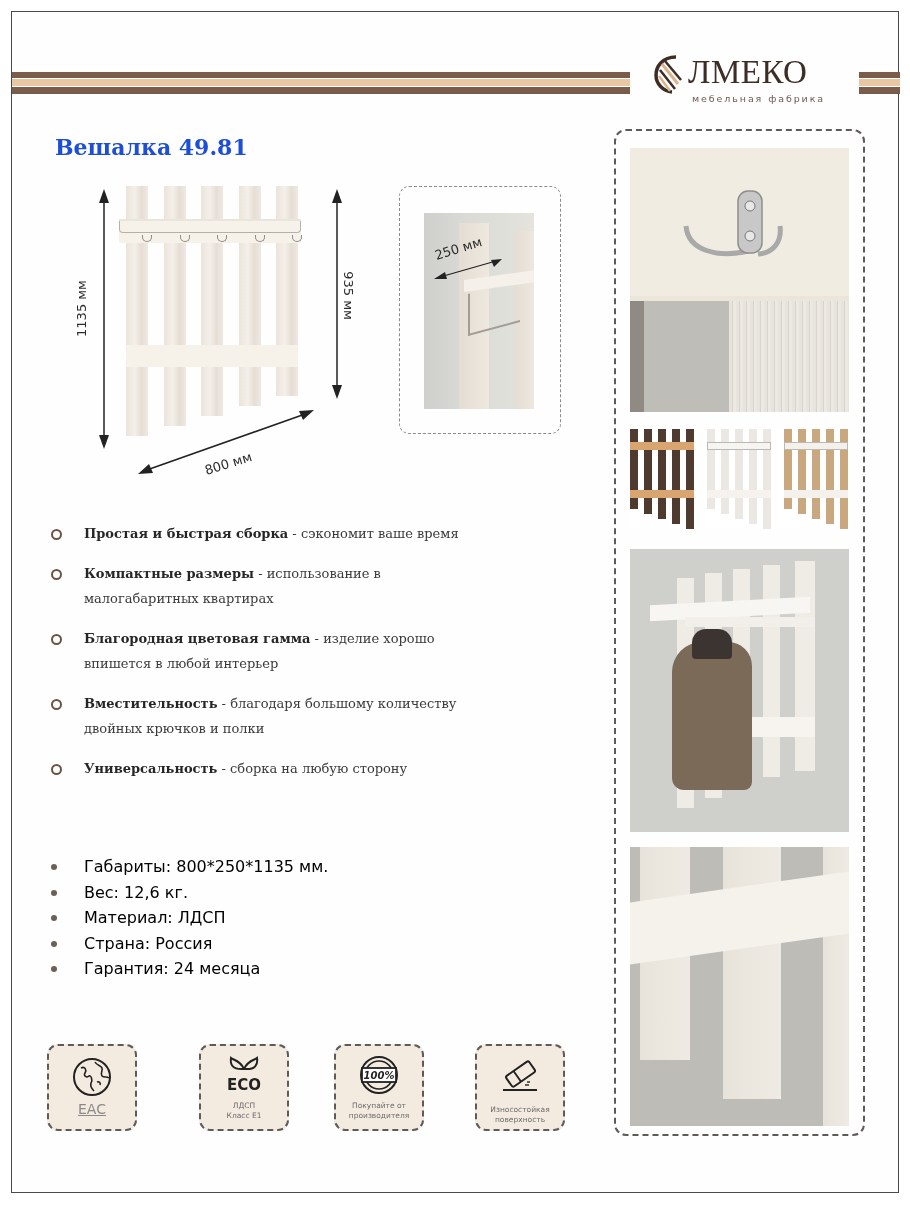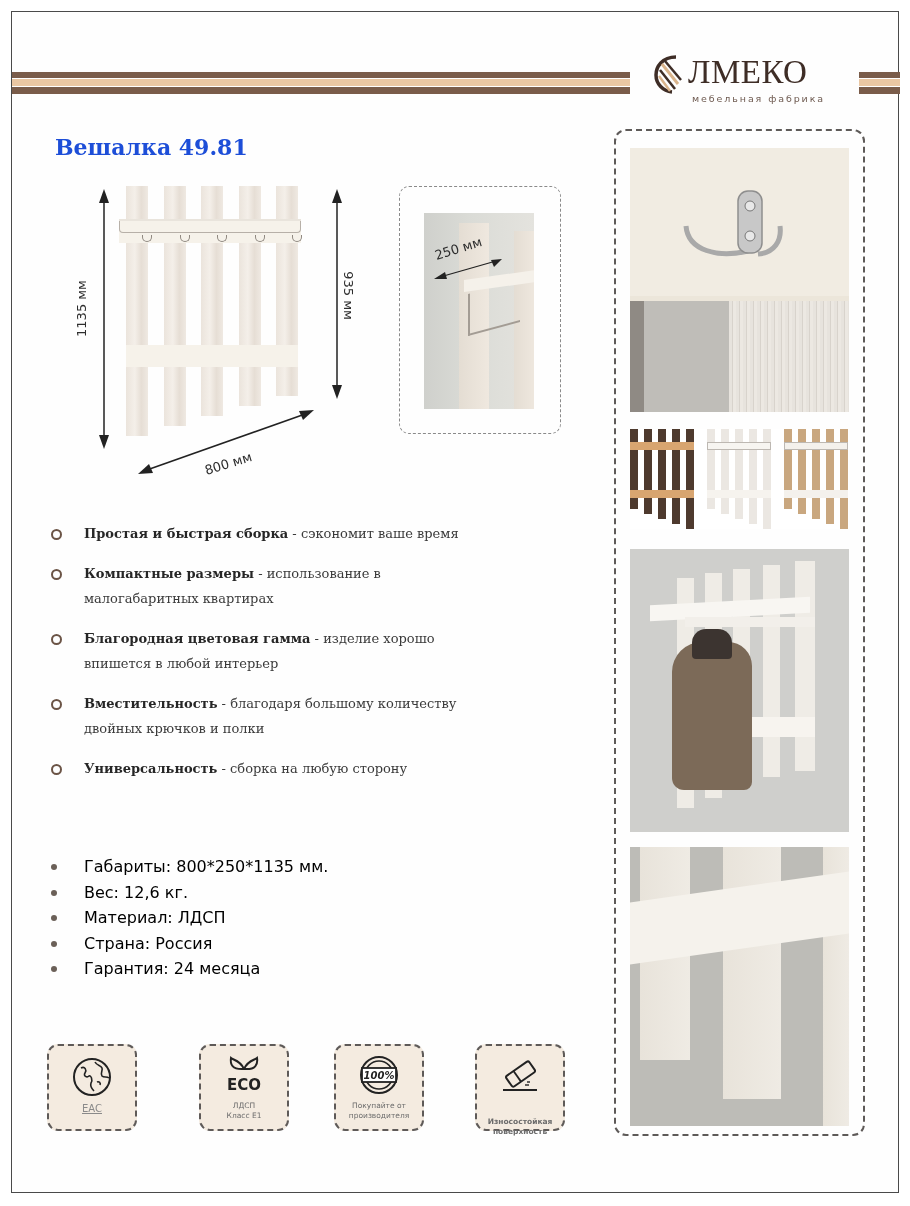--- a/index.html
+++ b/index.html
@@ -161,21 +161,21 @@
   </div>
 
   <div class="badges" style="left:35px; top:1032px;">
     <div class="badge" style="left:0;">
       <svg style="top:10px;" width="42" height="42" viewBox="0 0 42 42">
         <circle cx="21" cy="21" r="18" fill="none" stroke="#222" stroke-width="2"></circle>
         <path d="M10 12 C14 10 16 14 14 17 C12 20 16 22 18 20 C20 19 22 24 20 27 C19 30 21 33 23 35" fill="none" stroke="#222" stroke-width="1.6"></path>
         <path d="M24 6 C26 10 30 9 31 12 C32 15 29 17 31 20 C33 22 36 20 38 22" fill="none" stroke="#222" stroke-width="1.6"></path>
         <path d="M26 26 C28 25 30 27 29 29" fill="none" stroke="#222" stroke-width="1.6"></path>
       </svg>
-      <div class="badge-label" style="top:58px; font-size:10px; color:#8a8a8a;text-decoration:underline;">
+      <div class="badge-label" style="top:58px; font-size:14px; color:#8a8a8a;text-decoration:underline;">
         <span>EAC</span>
       </div>
     </div>
 
     <div class="badge" style="left:140px;margin-left:12px;">
       <svg style="top:8px;" width="42" height="42" viewBox="0 0 42 42">
         <path d="M21 15 C17 6 10 6 8 4 C7 10 9 16 21 15 Z" fill="none" stroke="#222" stroke-width="2"></path>
         <path d="M21 15 C25 6 32 6 34 4 C35 10 33 16 21 15 Z" fill="none" stroke="#222" stroke-width="2"></path>
         <text x="21" y="36" text-anchor="middle" font-family="DejaVu Sans, sans-serif" font-weight="bold" font-size="15" fill="#222">ECO</text>
       </svg>
@@ -201,21 +201,21 @@
     <div class="badge" style="left:428px;">
       <svg style="top:8px;" width="42" height="42" viewBox="0 0 42 42">
         <g transform="rotate(-35 21 21)">
           <rect x="8" y="14" width="28" height="13" rx="2" fill="none" stroke="#222" stroke-width="2"></rect>
           <line x1="18" y1="14" x2="18" y2="27" stroke="#222" stroke-width="1.8"></line>
         </g>
         <line x1="4" y1="36" x2="38" y2="36" stroke="#222" stroke-width="1.8"></line>
         <line x1="26" y1="31" x2="30" y2="31" stroke="#222" stroke-width="1.4"></line>
         <line x1="28" y1="28" x2="31" y2="28" stroke="#222" stroke-width="1.4"></line>
       </svg>
-      <div class="badge-label" style="top:71px;font-weight:bold;">
+      <div class="badge-label" style="top:59px;">
         <div>Износостойкая</div>
         <div>поверхность</div>
       </div>
     </div>
   </div>
 
   <div class="gallery" style="left:602px; top:117px;">
 
     <div class="g-photo" style="top:17px; height:264px; background:#f1ece2;">
       <div style="position:absolute; left:0; top:152px; width:219px; height:112px; background:#bfbdb8;"></div>

